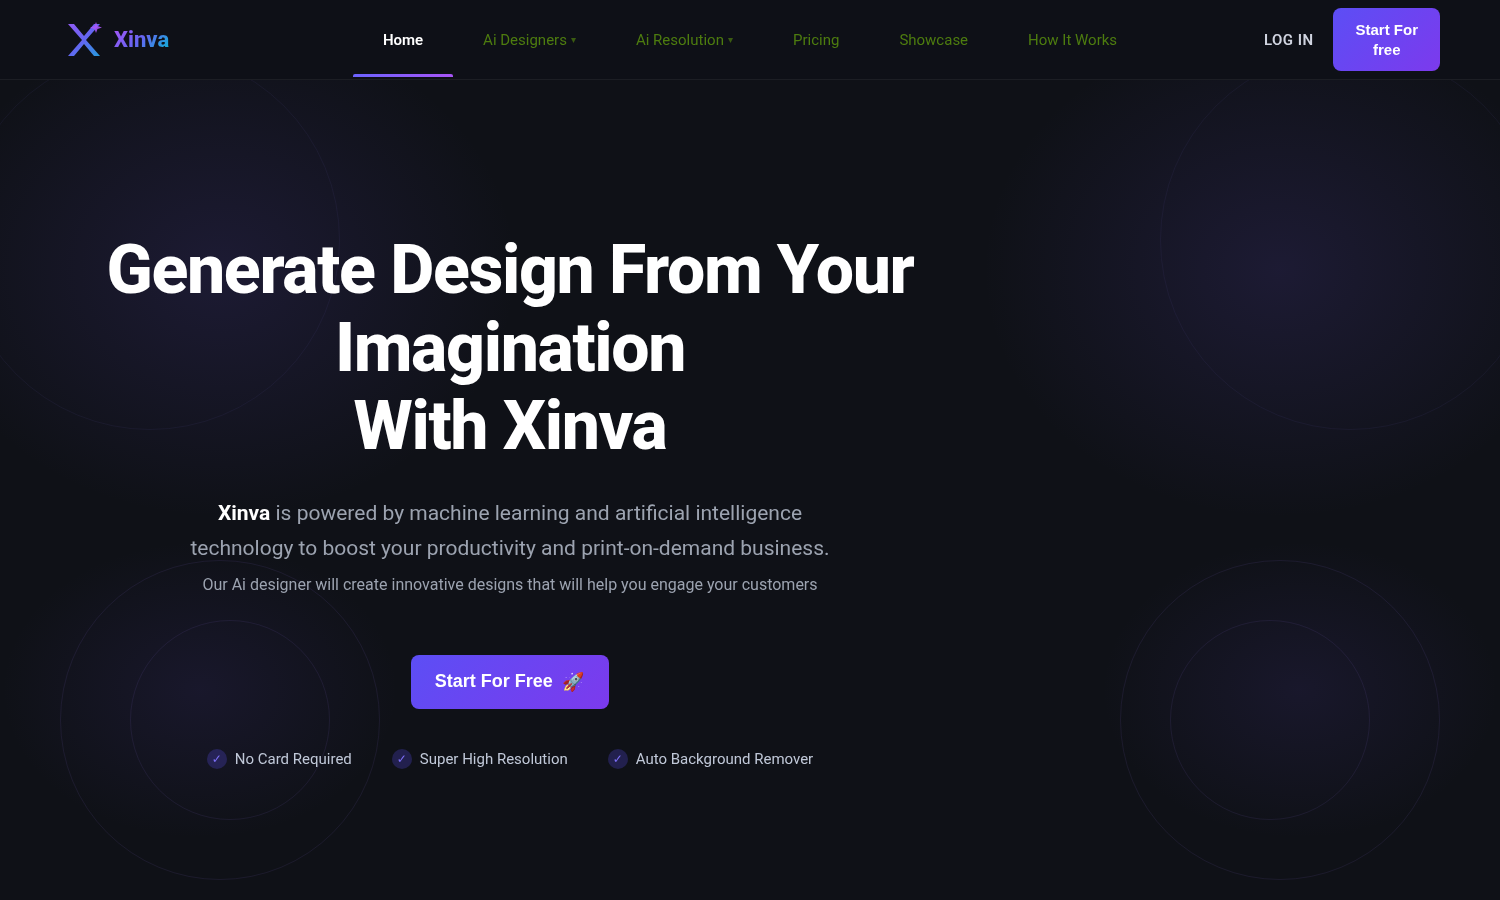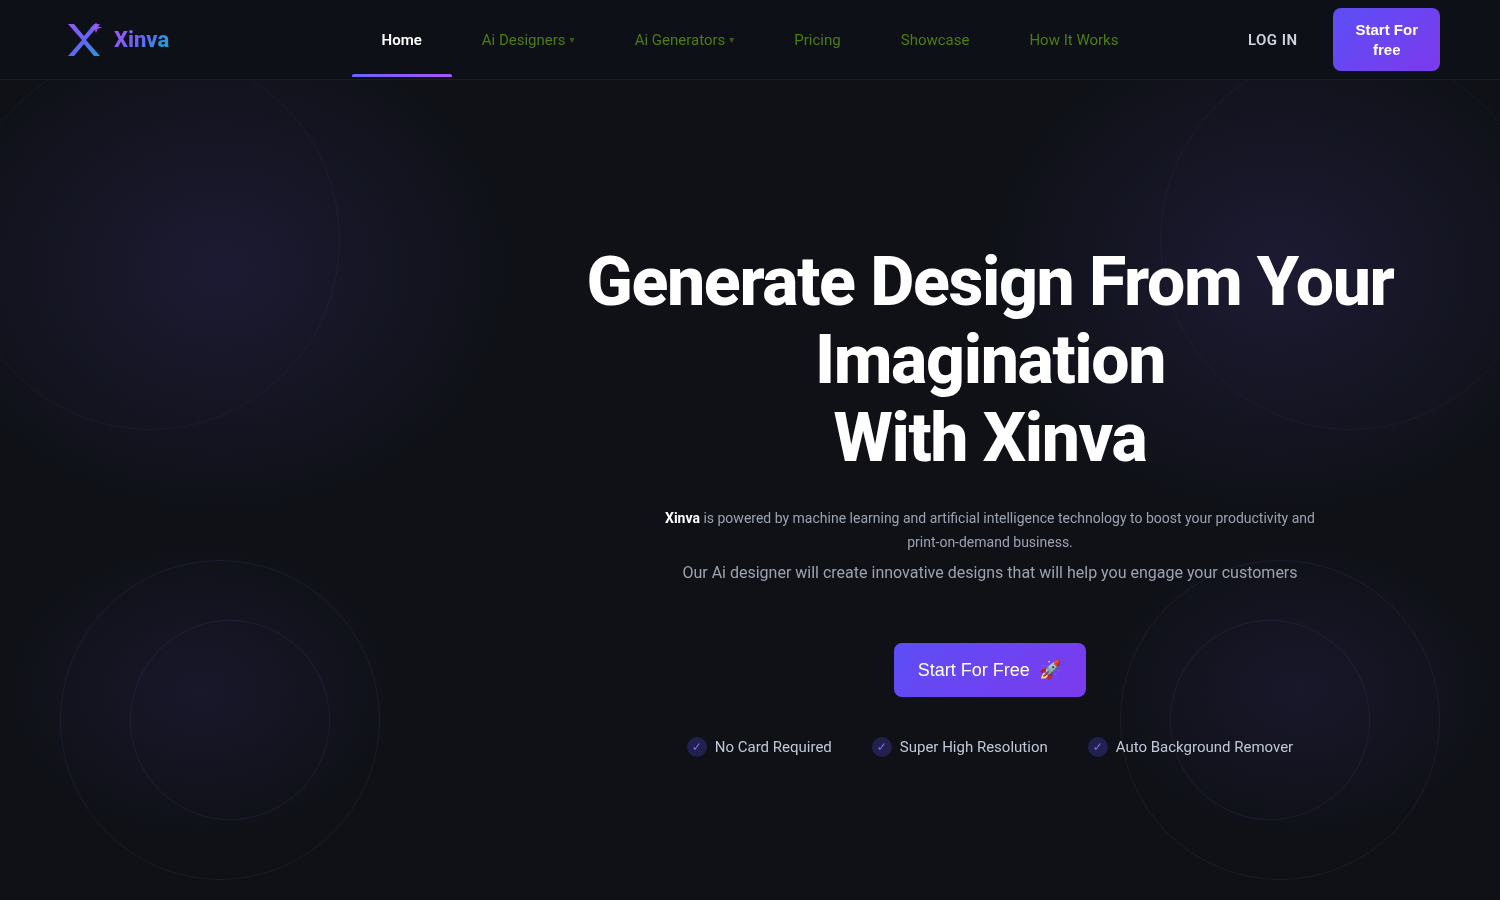--- a/index.html
+++ b/index.html
@@ -81,21 +81,21 @@
     }
 
     .nav-chevron {
       font-size: 10px;
       opacity: 0.7;
     }
 
     .nav-right {
       display: flex;
       align-items: center;
-      gap: 36px;
+      gap: 20px;
       min-width: 200px;
       justify-content: flex-end;
     }
 
     .login-btn {
       font-size: 15px;
       color: #d0d4e0;
       cursor: pointer;
       font-weight: 600;
       letter-spacing: 0.03em;
@@ -113,21 +113,21 @@
       line-height: 1.3;
       text-align: center;
     }
 
     
     .hero {
       position: relative;
       min-height: 820px;
       display: flex;
       flex-direction: column;
-      align-items: flex-end;
+      align-items: flex-start;
       justify-content: center;
       text-align: center;
       padding: 80px 60px 60px;
       overflow: hidden;
     }
 
     
     .hero::before {
       content: '';
       position: absolute;
@@ -231,21 +231,21 @@
     .hero-title {
       font-size: 68px;
       font-weight: 800;
       line-height: 1.15;
       color: #fff;
       margin-bottom: 30px;
       letter-spacing: -0.02em;
     }
 
     .hero-sub {
-      font-size: 14px;
+      font-size: 21px;
       color: #9ca3b0;
       line-height: 1.7;
       max-width: 680px;
       margin: 0 auto 8px;
     }
 
     .hero-sub .brand {
       color: #fff;
       font-weight: 700;
     }
@@ -259,21 +259,21 @@
     .cta-btn {
       display: inline-flex;
       align-items: center;
       gap: 10px;
       background: linear-gradient(135deg, #5c4ef5, #7c3aed);
       color: #fff;
       border: none;
       padding: 16px 24px;
       border-radius: 8px;
       font-size: 18px;
-      font-weight: 400;
+      font-weight: 700;
       cursor: pointer;
       margin-bottom: 40px;
     }
 
     .cta-icon {
       font-size: 18px;
     }
 
     .feature-badges {
       display: flex;
@@ -327,21 +327,21 @@
 
   <div class="nav-links">
     <div class="nav-item active">
       <span>Home</span>
     </div>
     <div class="nav-item">
       <span>Ai Designers</span>
       <span class="nav-chevron">▾</span>
     </div>
     <div class="nav-item">
-      <span>Ai Generators</span>
+      <span>Ai Resolution</span>
       <span class="nav-chevron">▾</span>
     </div>
     <div class="nav-item">
       <span>Pricing</span>
     </div>
     <div class="nav-item">
       <span>Showcase</span>
     </div>
     <div class="nav-item">
       <span>How It Works</span>

